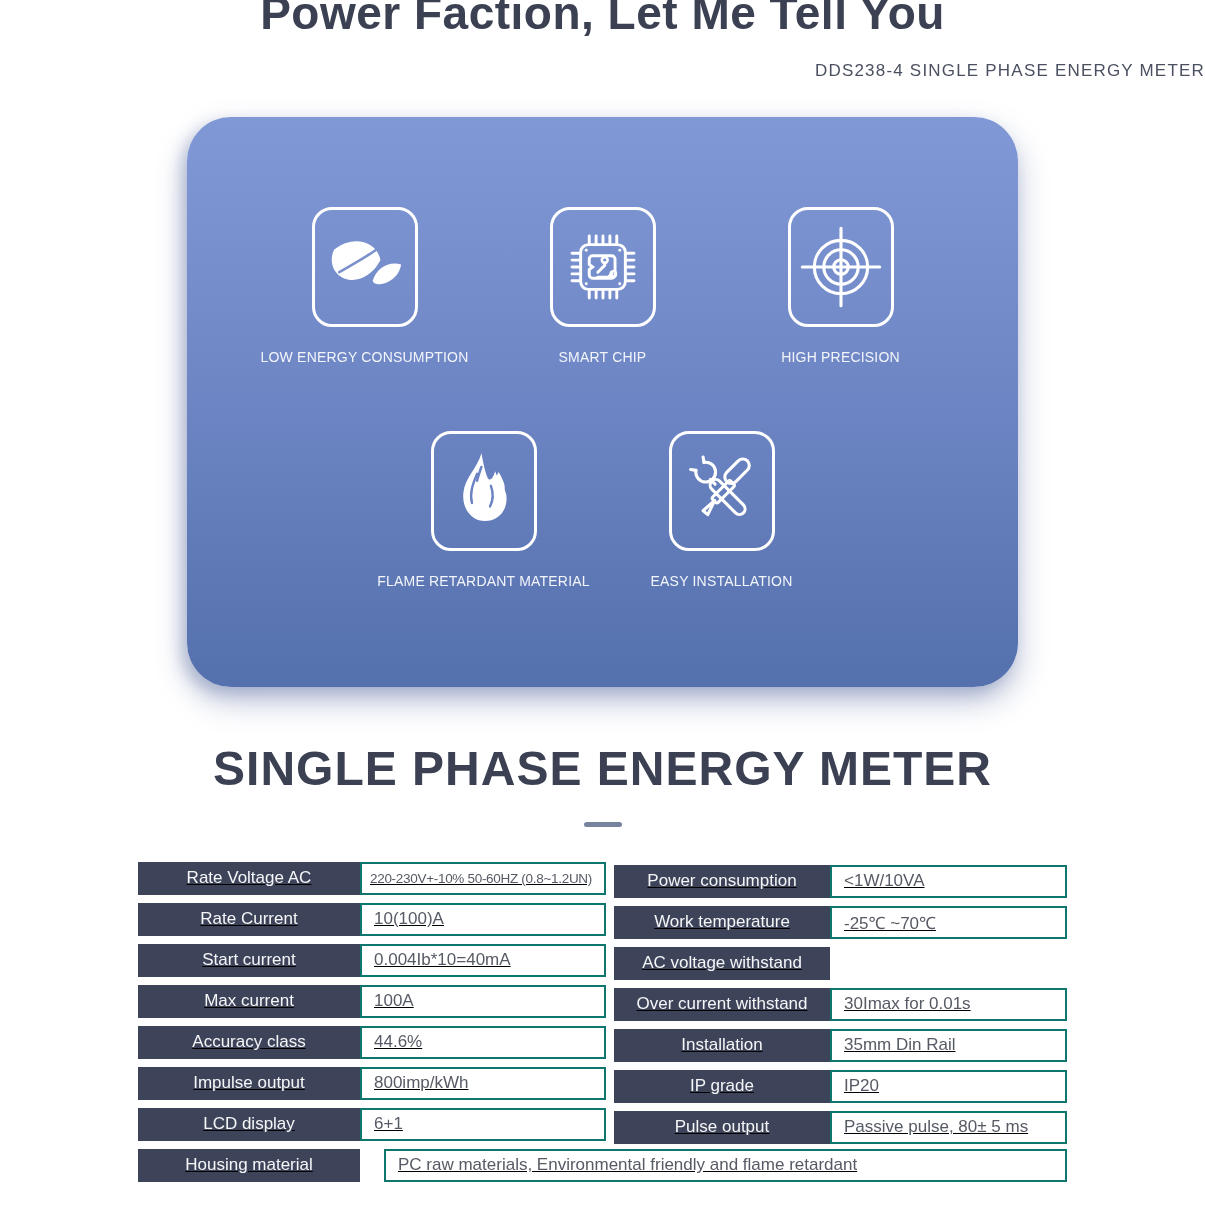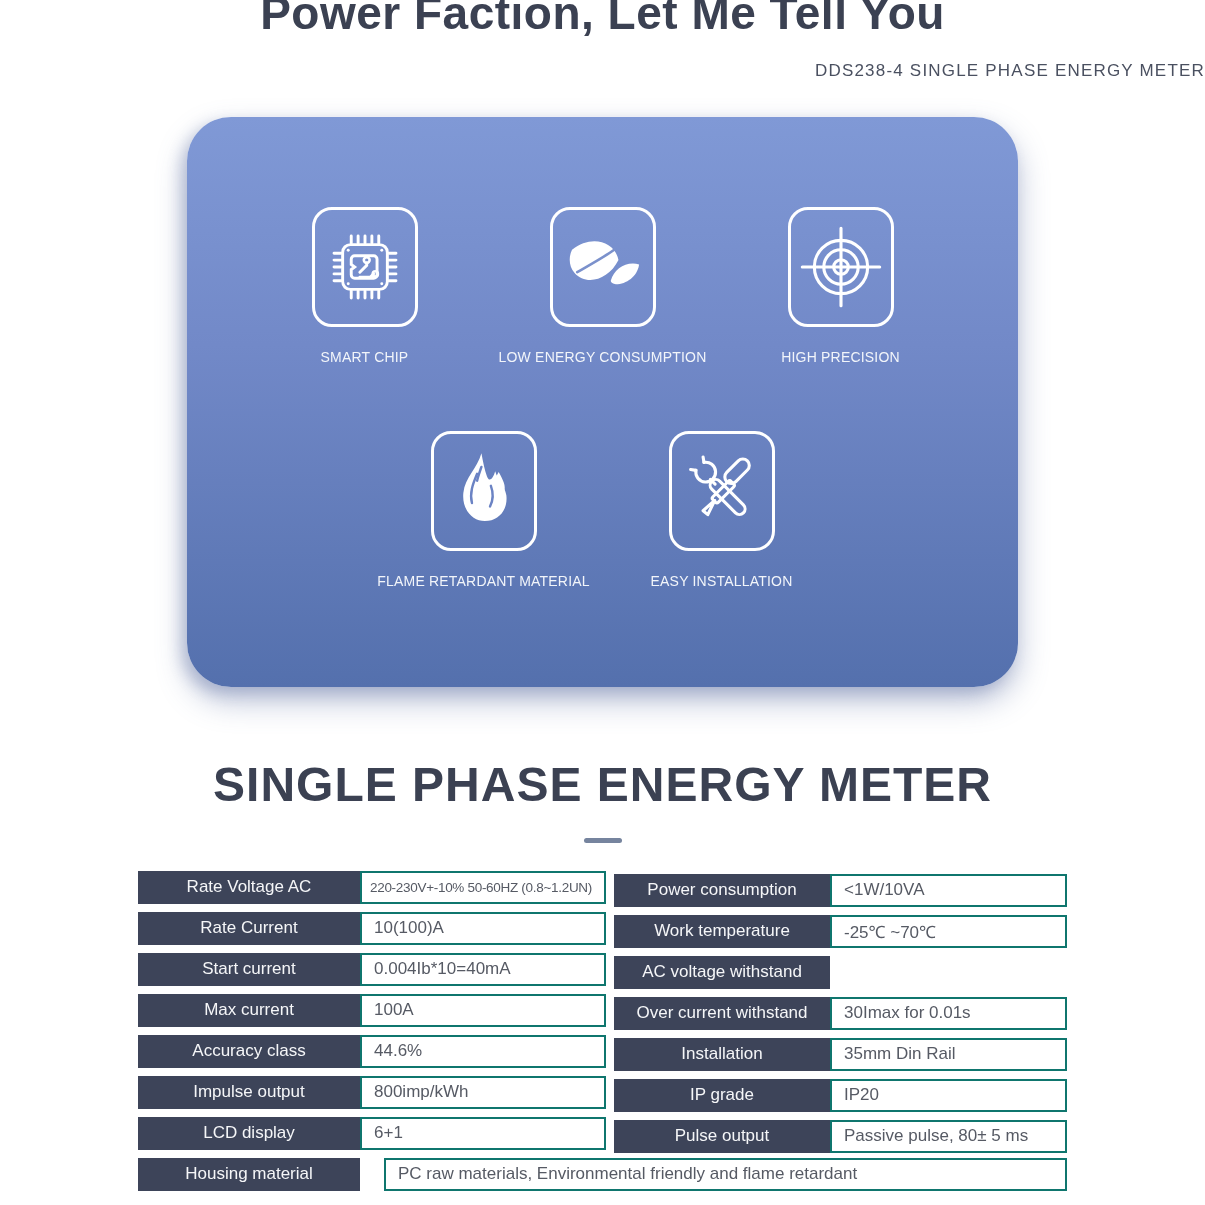--- a/index.html
+++ b/index.html
@@ -34,31 +34,31 @@
     display:flex; align-items:center; justify-content:center;
   }
   .icon-box svg { width:86px; height:86px; display:block; }
   .feature-label {
     margin-top:22px; font-size:14px; letter-spacing:.2px; color:#f2f5fa;
     white-space:nowrap;
   }
 
   
   .section-heading {
-    margin-top:72px; text-align:center;
+    margin-top:56px; text-align:center;
     font-size:48px; font-weight:bold; color:#3b4152; letter-spacing:1px;
     line-height:1.1;
   }
   .section-divider {
     width:38px; height:5px; border-radius:3px;
     background:#76849e; margin:26px auto 0;
   }
 
   
-  .spec { width:929px; margin:28px auto 0; }
+  .spec { width:929px; margin:35px auto 0;text-decoration:underline; }
   .spec-cols { display:flex; }
   .spec-col.left  { width:468px; margin-right:8px; }
   .spec-col.right { width:453px; transform:translateY(3px); }
   .spec-row { display:flex; height:33px; margin-bottom:8px; }
   .spec-label {
     background:#3d4459; color:#f5f6f8; font-size:17px;
     display:flex; align-items:center; justify-content:center;
     height:33px; flex:0 0 auto;
   }
   .left  .spec-label { width:222px; }
@@ -75,20 +75,31 @@
 </style>
 </head>
 <body>
 
 <div class="page-title">Power Faction, Let Me Tell You</div>
 <div class="page-subtitle">DDS238-4 SINGLE PHASE ENERGY METER</div>
 
 <div class="panel">
 
   <div class="features-row">
+
+    <div class="feature">
+      <div class="icon-box">
+        <svg viewBox="0 0 100 100">
+          <path fill="#ffffff" d="M14 30 C36 12 64 20 68 42 C56 66 30 72 17 57 C10 49 10 38 14 30 Z"></path>
+          <path stroke="#7b91cc" stroke-width="3" fill="none" stroke-linecap="round" d="M20 56 C34 48 52 38 63 30"></path>
+          <path fill="#ffffff" d="M59 66 C63 52 77 43 92 47 C90 61 77 70 65 70 C61.5 69.5 59 68 59 66 Z"></path>
+        </svg>
+      </div>
+      <div class="feature-label">LOW ENERGY CONSUMPTION</div>
+    </div>
 
     <div class="feature">
       <div class="icon-box">
         <svg viewBox="0 0 100 100">
           <g stroke="#ffffff" fill="none" stroke-width="3.4" stroke-linecap="round">
             <rect x="24" y="24" width="52" height="52" rx="9"></rect>
             <path d="M38 37 h22 a4 4 0 0 1 4 4 v18 a4 4 0 0 1 -4 4 h-22 a4 4 0 0 1 -4 -4 v-6 l4 -3 -4 -3 v-6 a4 4 0 0 1 4 -4 Z"></path>
             <path d="M34 14 v8 M42 14 v8 M50 14 v8 M58 14 v8 M66 14 v8"></path>
             <path d="M34 78 v8 M42 78 v8 M50 78 v8 M58 78 v8 M66 78 v8"></path>
             <path d="M14 34 h8 M14 42 h8 M14 50 h8 M14 58 h8 M14 66 h8"></path>
@@ -107,31 +118,20 @@
               <circle cx="69.5" cy="69.5" r="1.7"></circle>
           </g>
         </svg>
       </div>
       <div class="feature-label">SMART CHIP</div>
     </div>
 
     <div class="feature">
       <div class="icon-box">
         <svg viewBox="0 0 100 100">
-          <path fill="#ffffff" d="M14 30 C36 12 64 20 68 42 C56 66 30 72 17 57 C10 49 10 38 14 30 Z"></path>
-          <path stroke="#7b91cc" stroke-width="3" fill="none" stroke-linecap="round" d="M20 56 C34 48 52 38 63 30"></path>
-          <path fill="#ffffff" d="M59 66 C63 52 77 43 92 47 C90 61 77 70 65 70 C61.5 69.5 59 68 59 66 Z"></path>
-        </svg>
-      </div>
-      <div class="feature-label">LOW ENERGY CONSUMPTION</div>
-    </div>
-
-    <div class="feature">
-      <div class="icon-box">
-        <svg viewBox="0 0 100 100">
           <g stroke="#ffffff" fill="none" stroke-width="3.6" stroke-linecap="round">
             <circle cx="50" cy="50" r="31"></circle>
             <circle cx="50" cy="50" r="20"></circle>
             <circle cx="50" cy="50" r="8.5"></circle>
             <path d="M50 5 V 95 M5 50 H 95"></path>
           </g>
         </svg>
       </div>
       <div class="feature-label">HIGH PRECISION</div>
     </div>

